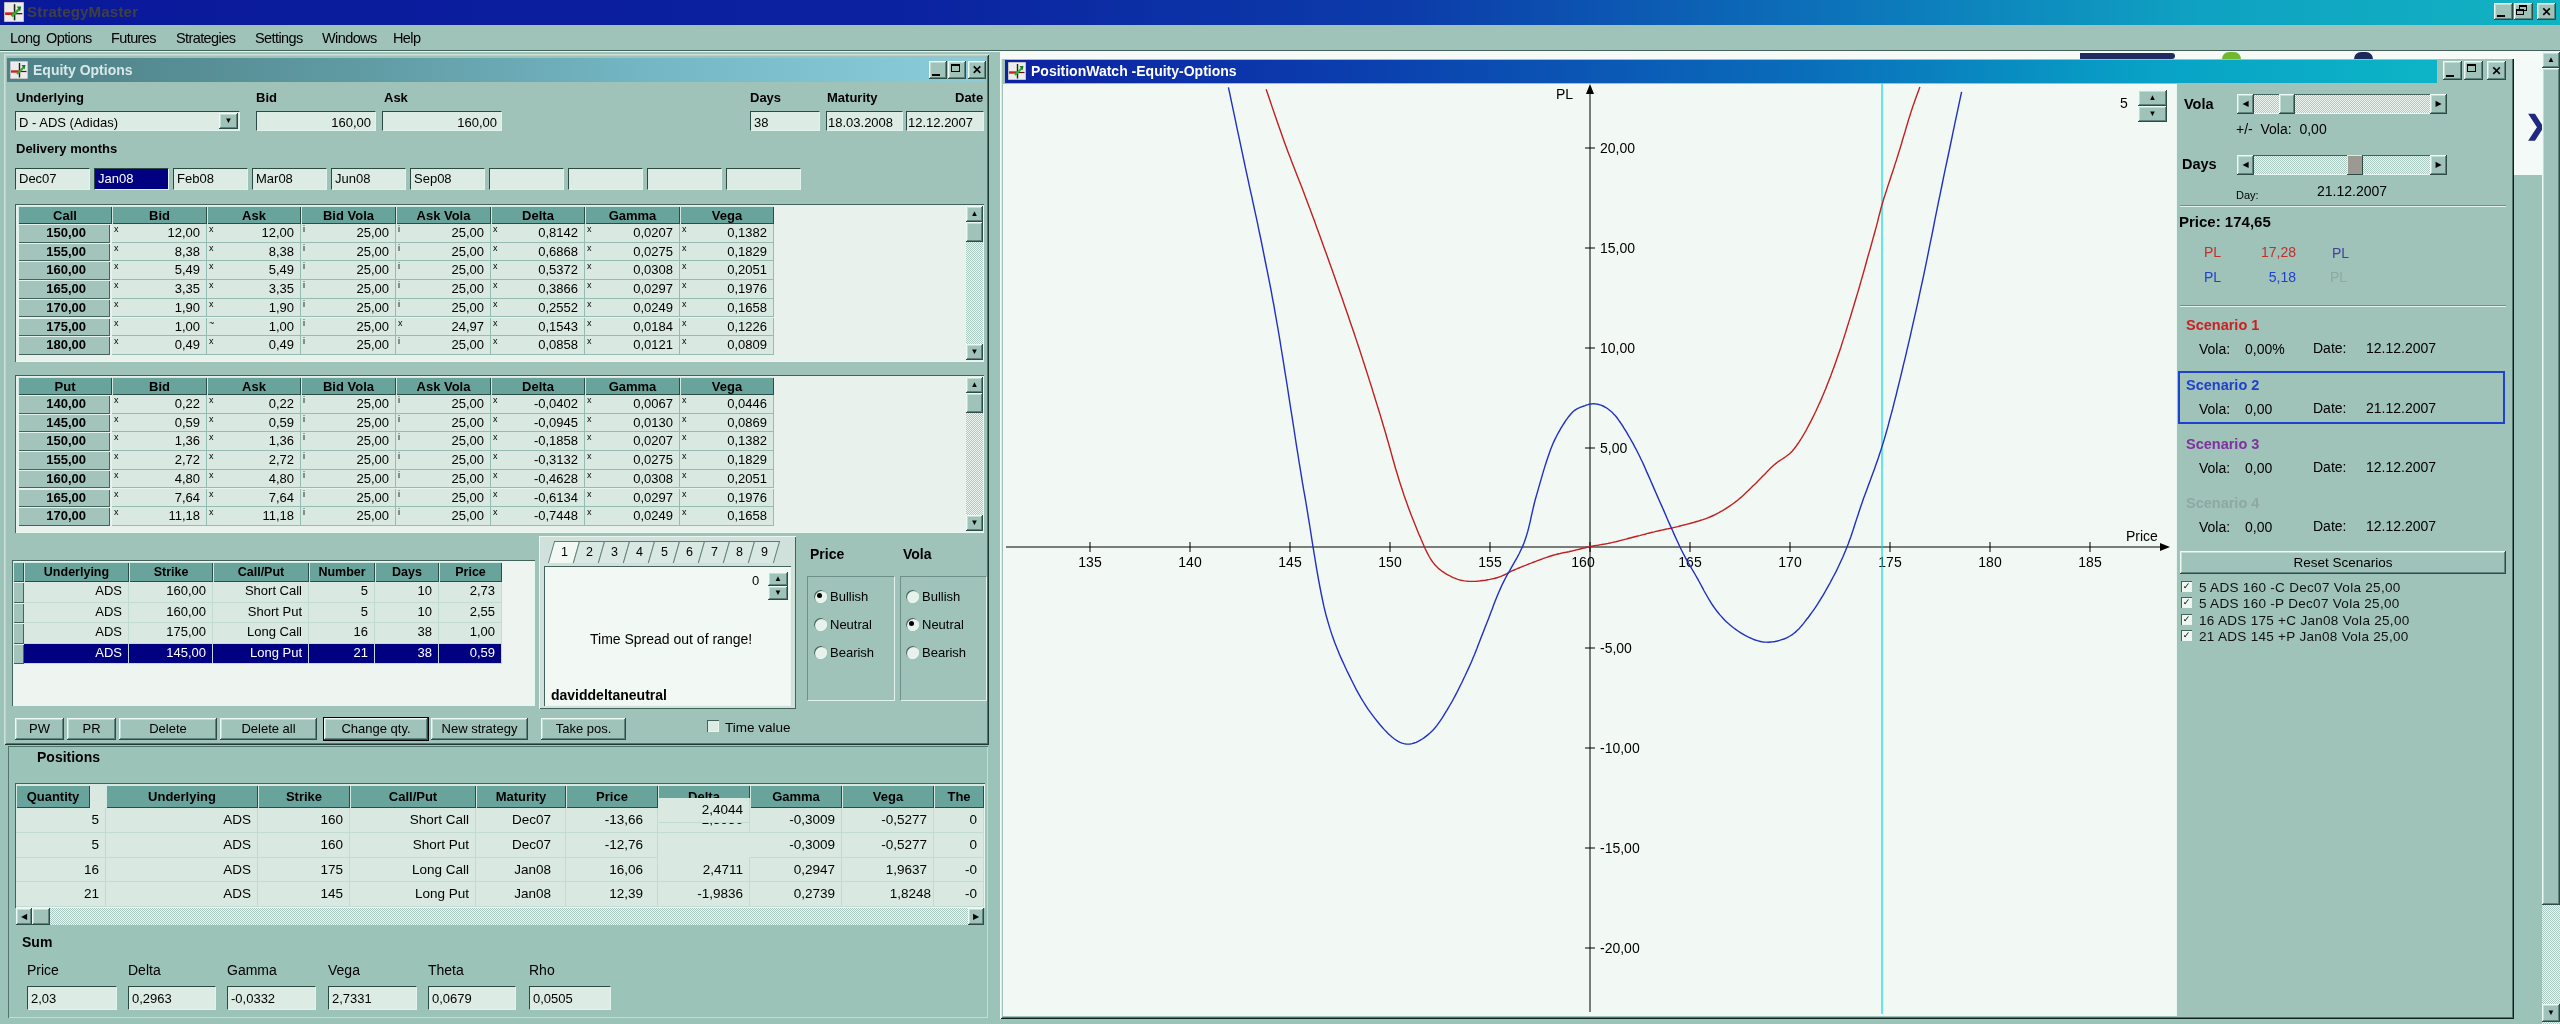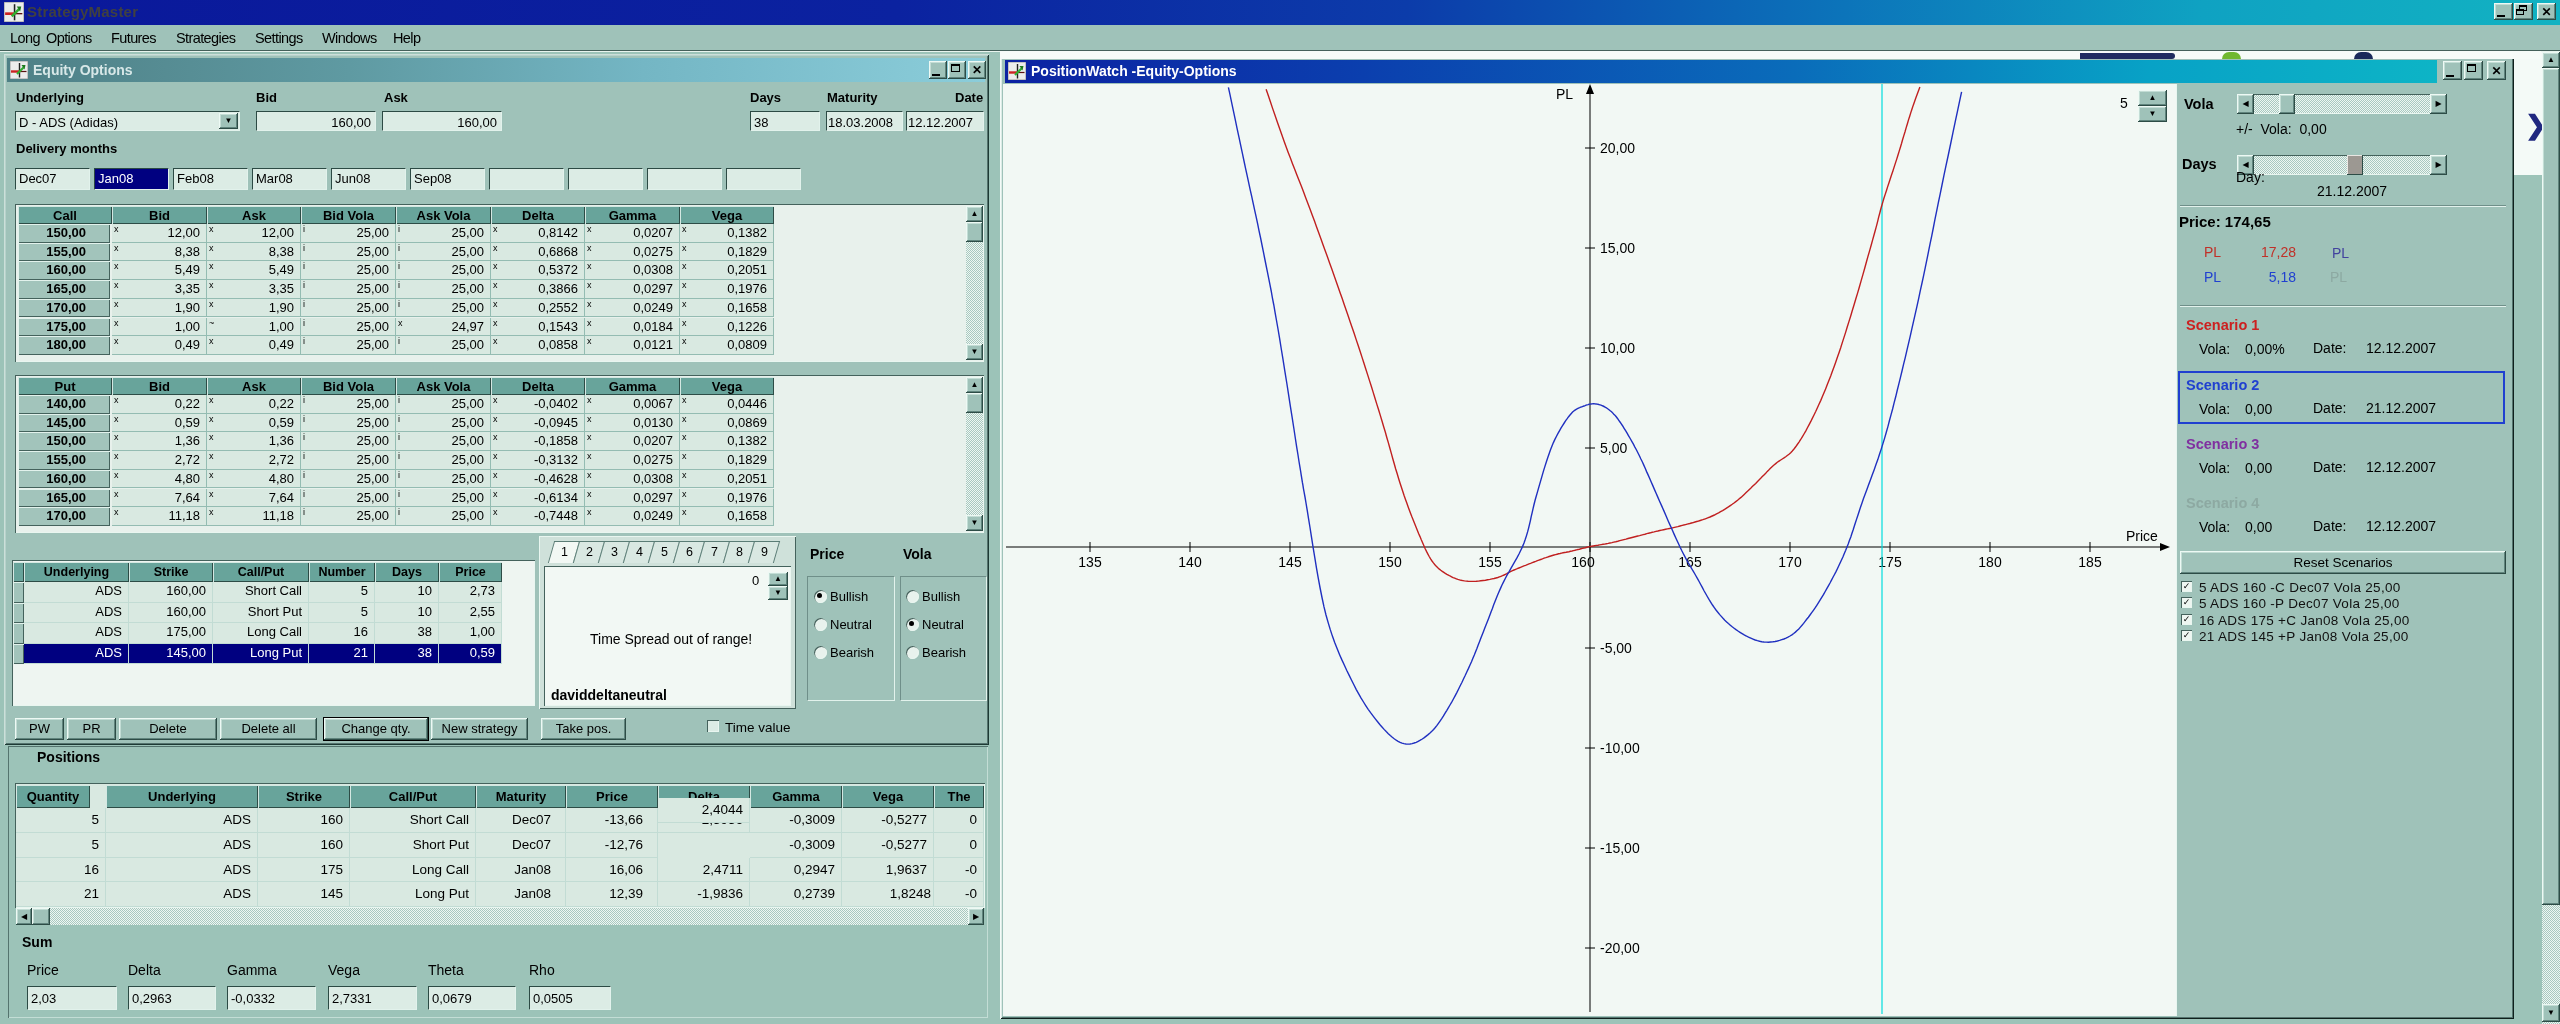--- a/index.html
+++ b/index.html
@@ -480,21 +480,21 @@
 <div class="ab " style="left:2236px;top:121px;font-size:14px">+/-&nbsp; Vola:&nbsp; 0,00</div>
 <div class="ab b" style="left:2182px;top:156px;font-size:14.5px">Days</div>
 <div class="ab dith" style="left:2237px;top:155px;width:210px;height:20px;box-shadow:inset 1px 1px 0 #44625c, inset -1px -1px 0 #e9f6f0"></div>
 <div class="ab btn ctr" style="left:2237px;top:155px;width:17px;height:20px;">
     <span class="tri">◀</span>
   </div>
 <div class="ab btn ctr" style="left:2430px;top:155px;width:17px;height:20px;">
     <span class="tri">▶</span>
   </div>
 <div class="ab " style="left:2347px;top:155px;width:16px;height:20px;background:#9c9892;box-shadow:inset -1px -1px 0 #2d4c46, inset 1px 1px 0 #e8e6e2"></div>
-<div class="ab " style="left:2236px;top:169px;font-size:14px">Day:</div>
+<div class="ab " style="left:2236px;top:189px;font-size:11px">Day:</div>
 <div class="ab " style="left:2317px;top:183px;font-size:14px">21.12.2007</div>
 <div class="ab " style="left:2180px;top:205px;width:326px;height:2px;background:#6f8f89;border-bottom:1px solid #e2f2ec"></div>
 <div class="ab b" style="left:2179px;top:213px;font-size:15px">Price: 174,65</div>
 <div class="ab " style="left:2204px;top:244px;color:#c03028;font-size:14px">PL</div>
 <div class="ab r" style="left:2240px;top:244px;width:56px;height:17px;color:#c03028;font-size:14px">17,28</div>
 <div class="ab " style="left:2332px;top:245px;color:#42429e;font-size:14px">PL</div>
 <div class="ab " style="left:2204px;top:269px;color:#2040d0;font-size:14px">PL</div>
 <div class="ab r" style="left:2240px;top:269px;width:56px;height:17px;color:#2040d0;font-size:14px">5,18</div>
 <div class="ab " style="left:2330px;top:269px;color:#8da9a2;font-size:14px">PL</div>
 <div class="ab " style="left:2180px;top:305px;width:326px;height:2px;background:#6f8f89;border-bottom:1px solid #e2f2ec"></div>

